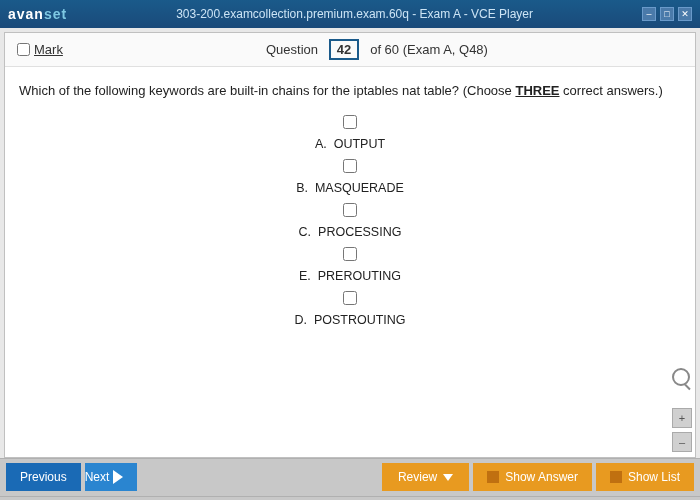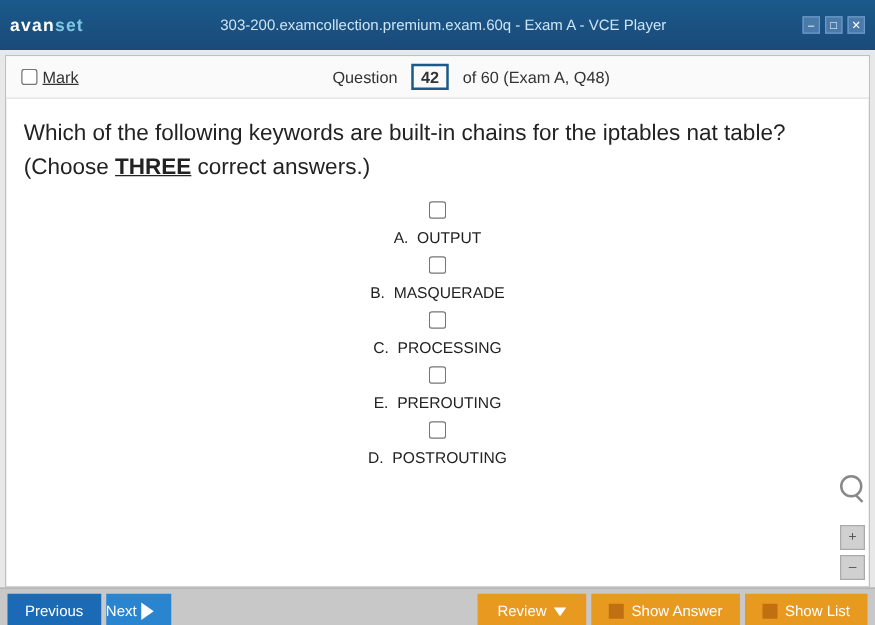--- a/index.html
+++ b/index.html
@@ -2,21 +2,21 @@
 <html><head>
   <meta charset="utf-8">
   <style>
     * { box-sizing: border-box; margin: 0; padding: 0; }
     body { width: 700px; height: 500px; font-family: Arial, sans-serif; font-size: 13px; background: #d0d0d0; overflow: hidden; }
 
     
     .title-bar {
       background: linear-gradient(to bottom, #1a5a8a, #1a4a7a);
       color: white;
-      height: 40px;
+      height: 28px;
       display: flex;
       align-items: center;
       justify-content: space-between;
       padding: 0 8px;
       user-select: none;
     }
     .title-bar-logo {
       font-size: 14px;
       font-weight: bold;
       color: #7ec8e3;
@@ -100,21 +100,21 @@
       min-width: 28px;
       text-align: center;
     }
 
     
     .question-content {
       padding: 14px 14px;
       flex: 1;
     }
     .question-text {
-      font-size: 18px;
+      font-size: 13px;
       color: #222;
       margin-bottom: 14px;
       line-height: 1.5;
     }
     .question-text strong {
       font-weight: bold;
       text-decoration: underline;
     }
     .answer-option {
       display: flex;

